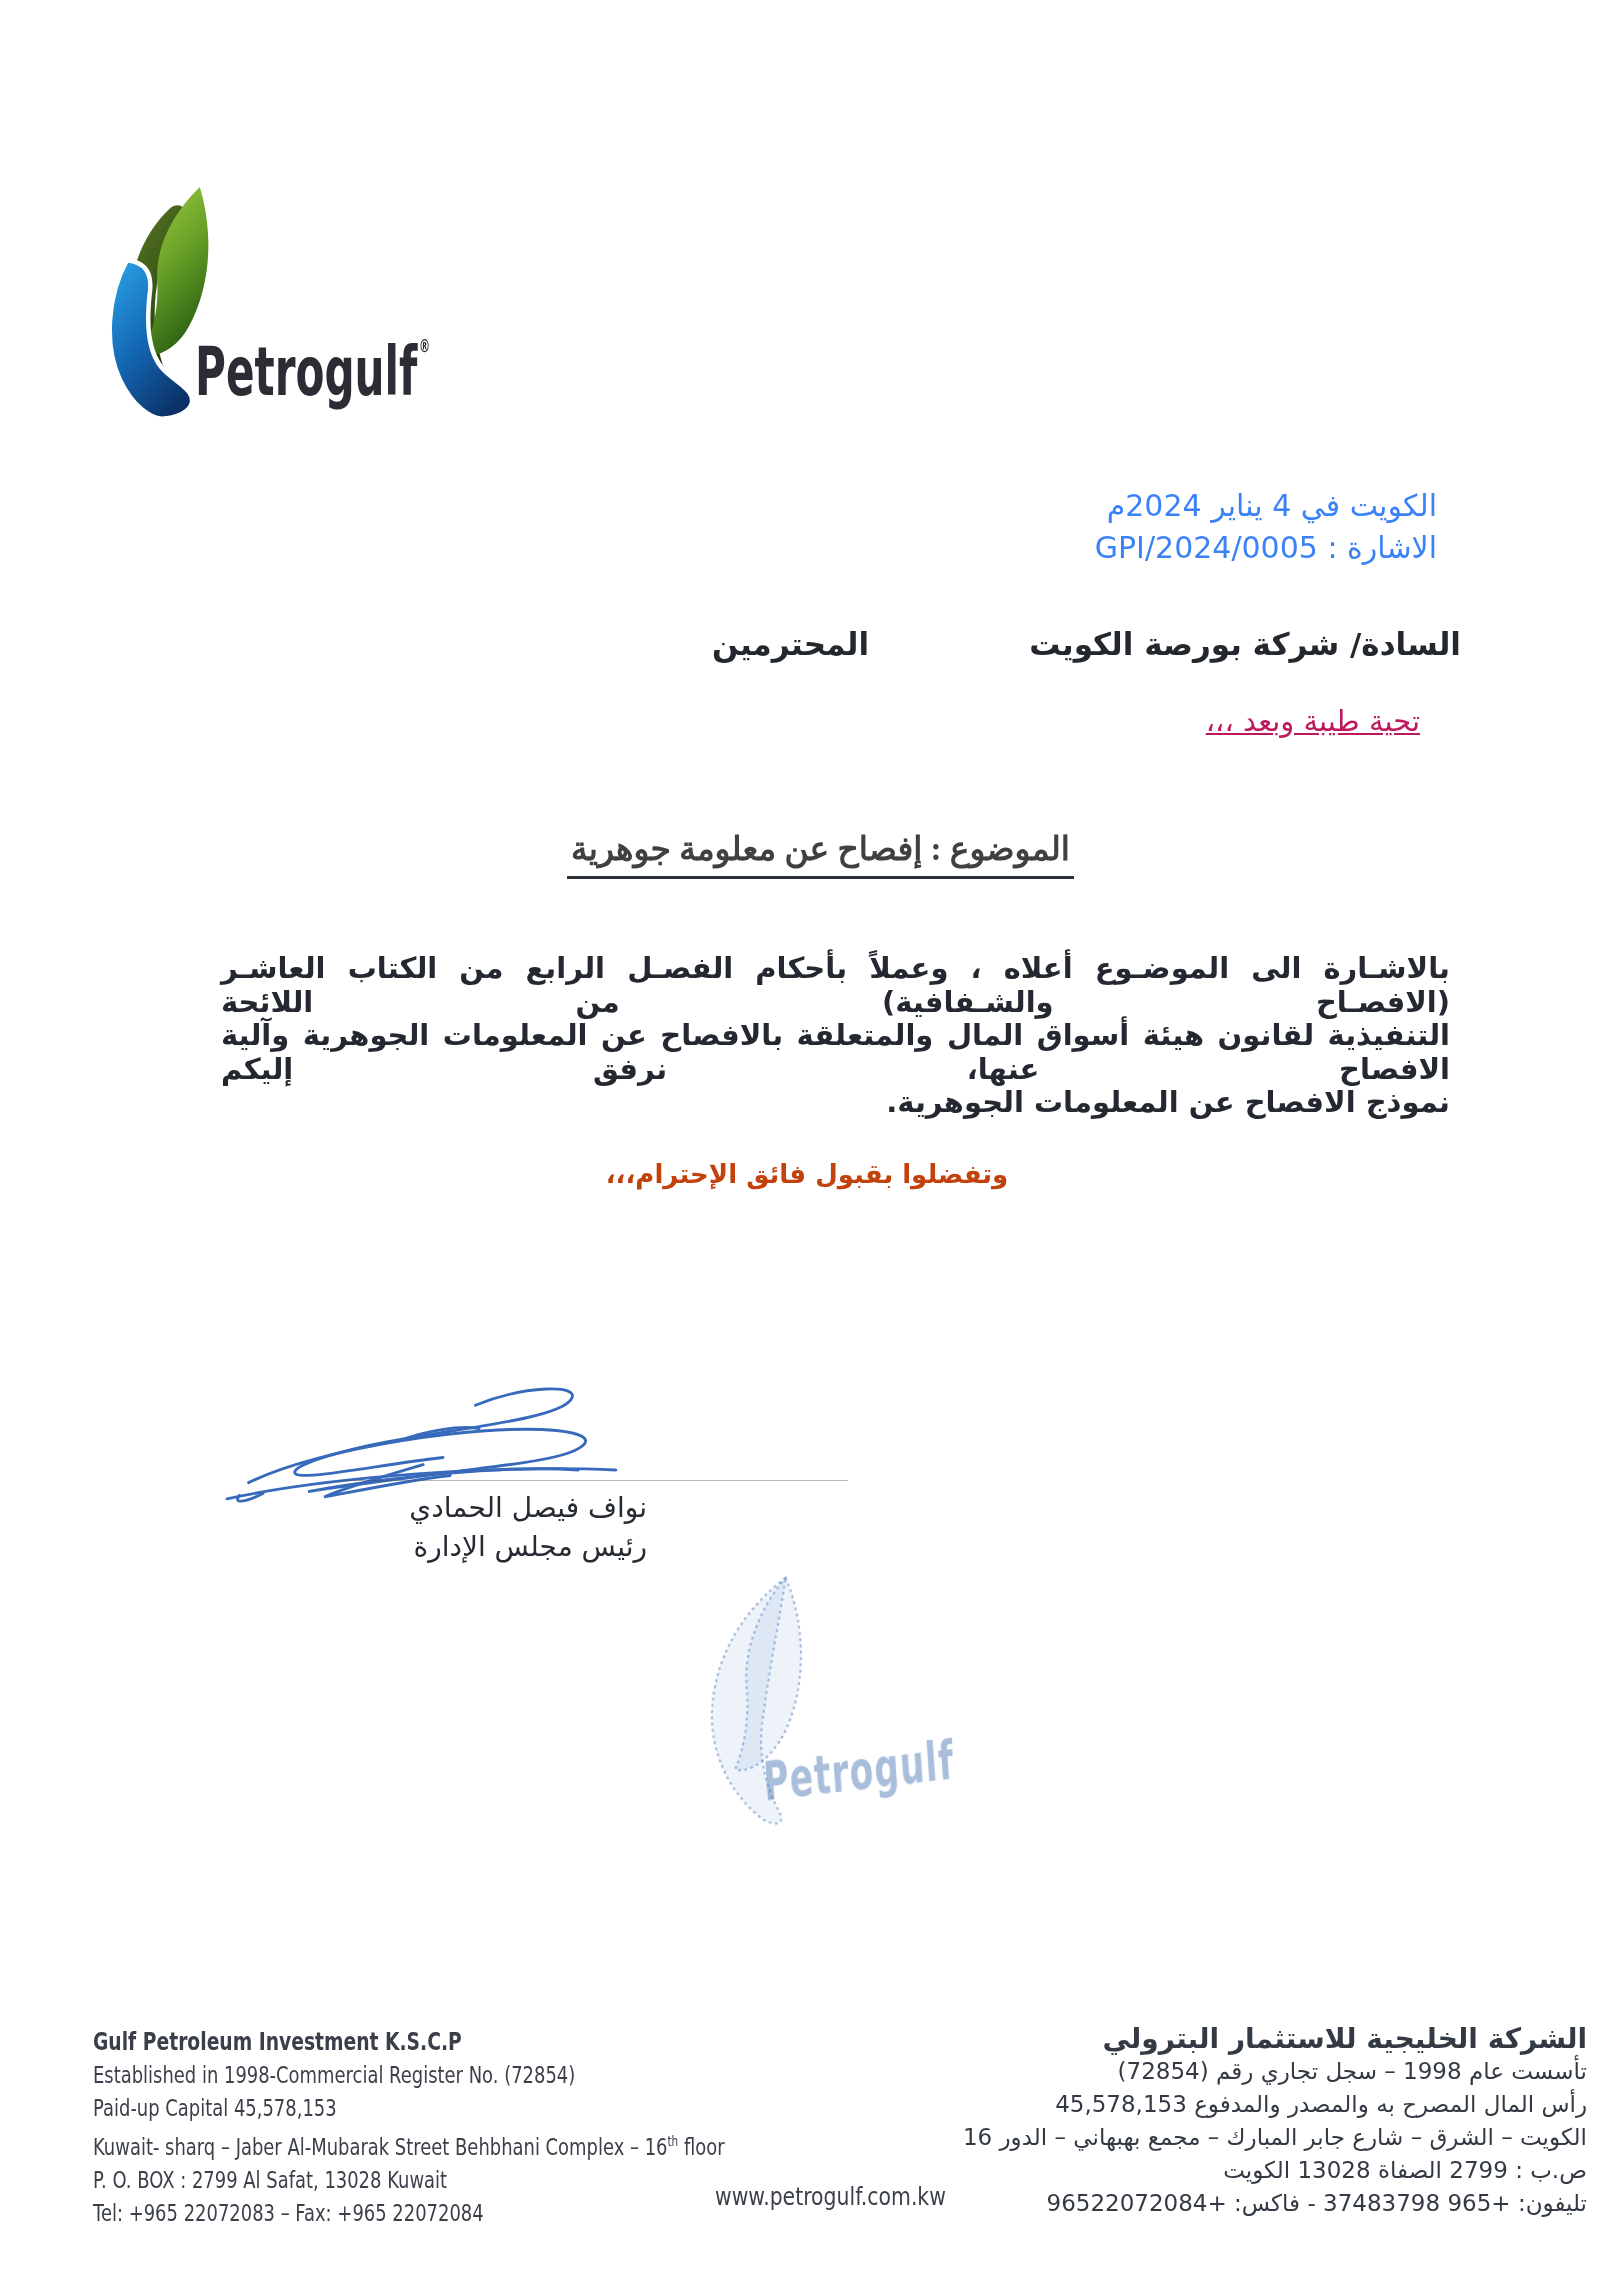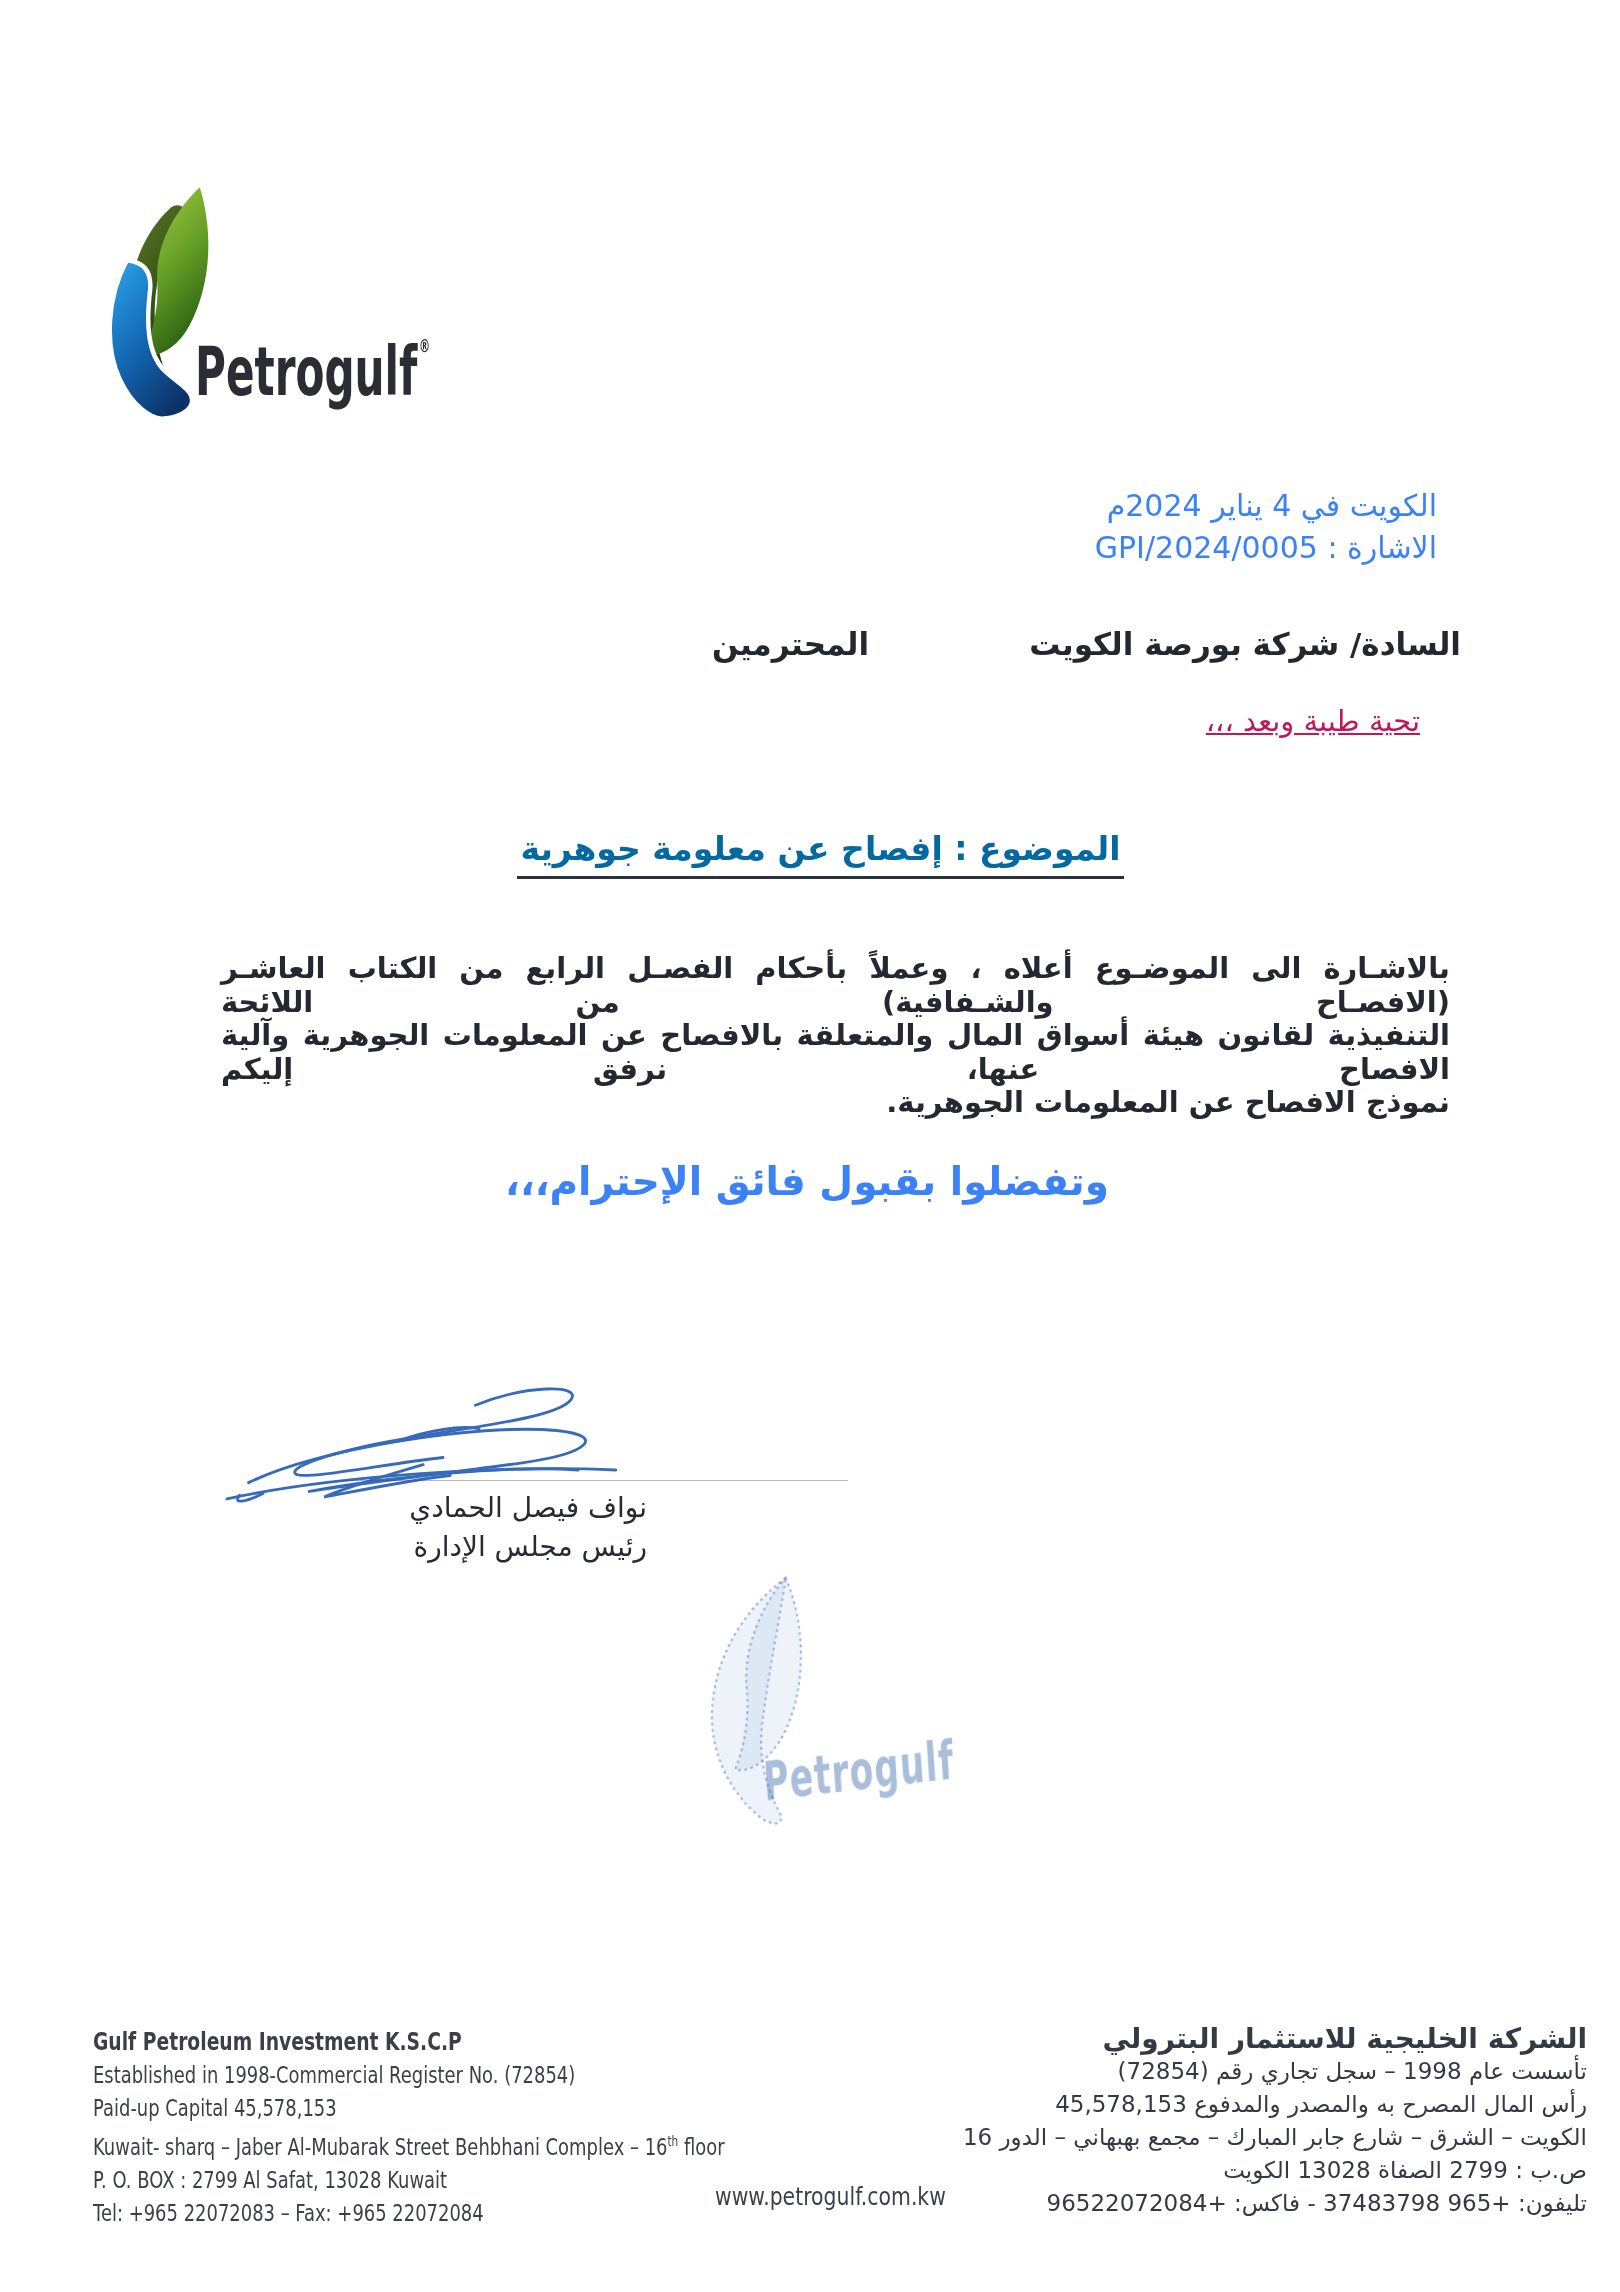--- a/index.html
+++ b/index.html
@@ -26,33 +26,33 @@
     font-weight:bold;font-size:31px;color:#23272e;
   }
   .greeting{
     position:absolute;right:248px;top:704px;direction:rtl;font-size:29px;color:#be185d;
     white-space:nowrap;
     text-decoration:underline;
   }
   
   .subject-wrap{position:absolute;left:0;right:27px;top:829px;text-align:center;}
   .subject{
-    display:inline-block;direction:rtl;font-size:33px;font-weight:bold;color:#0369a1;
-    border-bottom:3.6px solid #2c323b;padding:0 3.6px 8px 3.6px;
+    display:inline-block;direction:rtl;font-size:33px;font-weight:bold;color:#404040;
+    border-bottom:3.6px solid #2c323b;padding:0 3.6px 8px 3.6px;font-family:Liberation Serif, serif;
   }
   
   .body-par{
     position:absolute;left:221px;right:218px;top:951px;direction:rtl;
     font-size:29px;font-weight:bold;color:#242830;
   }
   .body-line{height:67px;text-align:justify;text-align-last:justify;}
   .body-line.last{text-align:right;text-align-last:right;}
   .closing{
     position:absolute;left:0;right:54px;top:1159px;text-align:center;direction:rtl;
-    font-size:39px;font-weight:bold;color:#3b82f6;
+    font-size:26px;font-weight:bold;color:#c2410c;
   }
   
   .sig-svg{position:absolute;left:209px;top:1377px;width:423px;height:133px;}
   .sig-rule{
     position:absolute;left:339px;top:1480px;width:509px;height:0;
     border-top:1.8px solid rgba(75,80,90,0.40);
   }
   .signer{
     position:absolute;left:296px;top:1488px;width:351px;text-align:right;direction:rtl;
     font-size:28px;line-height:39px;color:#262b33;

